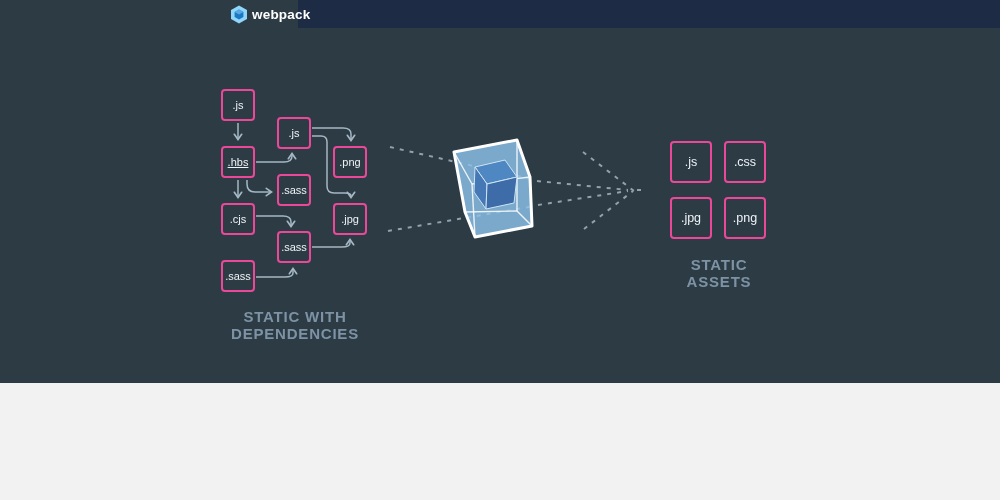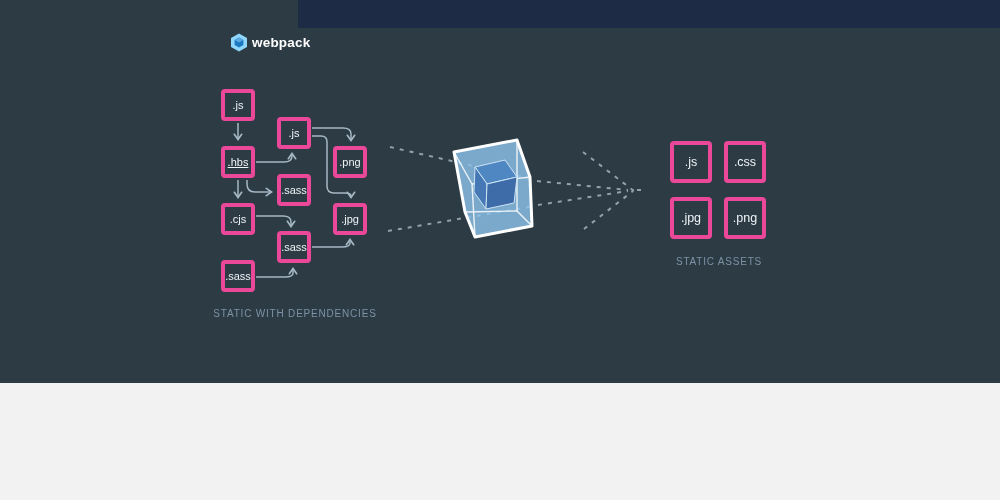--- a/index.html
+++ b/index.html
@@ -14,35 +14,35 @@
   .hero {
     position:absolute; left:0; top:0; width:1000px; height:383px;
     background:#2d3b45;
   }
   .navbar-strip {
     position:absolute; left:298px; top:0; width:702px; height:28px;
     background:#1d2b44;
   }
   .logo {
     position:absolute; left:230px; top:4px; height:20px;
-    display:flex; align-items:center; gap:4px; cursor:pointer;margin-top:28px;
+    display:flex; align-items:center; gap:4px; cursor:pointer;
   }
   .logo-text {
     color:#ffffff; font-size:13.5px; font-weight:700; letter-spacing:0.2px;
   }
   .hero-title {
     position:absolute; left:287px; top:56px; width:400px;
     text-align:center; color:#ffffff; font-size:24px; font-weight:500;
     letter-spacing:0.3px;
   }
 
   
   .fbox {
     position:absolute;
-    border:4px solid #ec4899; border-radius:4px;
+    border:2px solid #ec4899; border-radius:4px;
     display:flex; align-items:center; justify-content:center;
     color:#eef3f6; background:transparent;
   }
   .fbox.small { width:34px; height:32px; font-size:11px; }
   .fbox.big   { width:42px; height:42px; font-size:12.5px; }
 
   .m0 { left:221px; top:89px;  }
   .m1 { left:277px; top:117px; }
   .m2 { left:221px; top:146px;text-decoration:underline; }
   .m3 { left:333px; top:146px; }
@@ -51,21 +51,21 @@
   .m6 { left:333px; top:203px; }
   .m7 { left:277px; top:231px; }
   .m8 { left:221px; top:260px; }
 
   .a0 { left:670px; top:141px; }
   .a1 { left:724px; top:141px; }
   .a2 { left:670px; top:197px; }
   .a3 { left:724px; top:197px; }
 
   .caption {
-    position:absolute; color:#7d93a5; font-size:10px; font-weight:400;
+    position:absolute; color:#7d93a5; font-size:15px; font-weight:700;
     letter-spacing:0.8px; text-align:center;
   }
   .caption.modules { left:209px; top:308px; width:172px; }
   .caption.assets  { left:662px; top:256px; width:114px; }
 
   .hero-svg { position:absolute; left:0; top:0; pointer-events:none; }
 
   
   .code-section {
     position:absolute; left:0; top:383px; width:1000px; height:117px;

